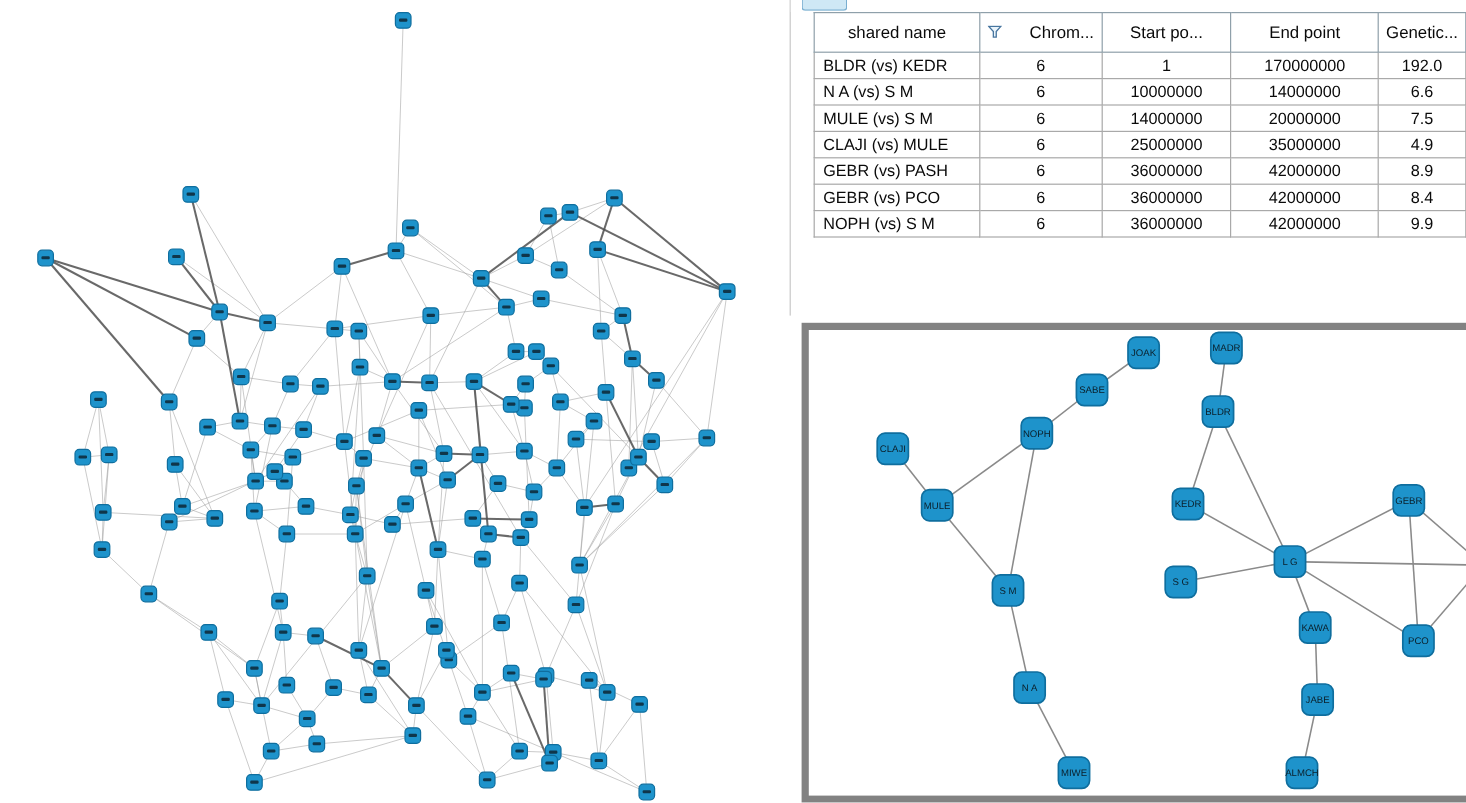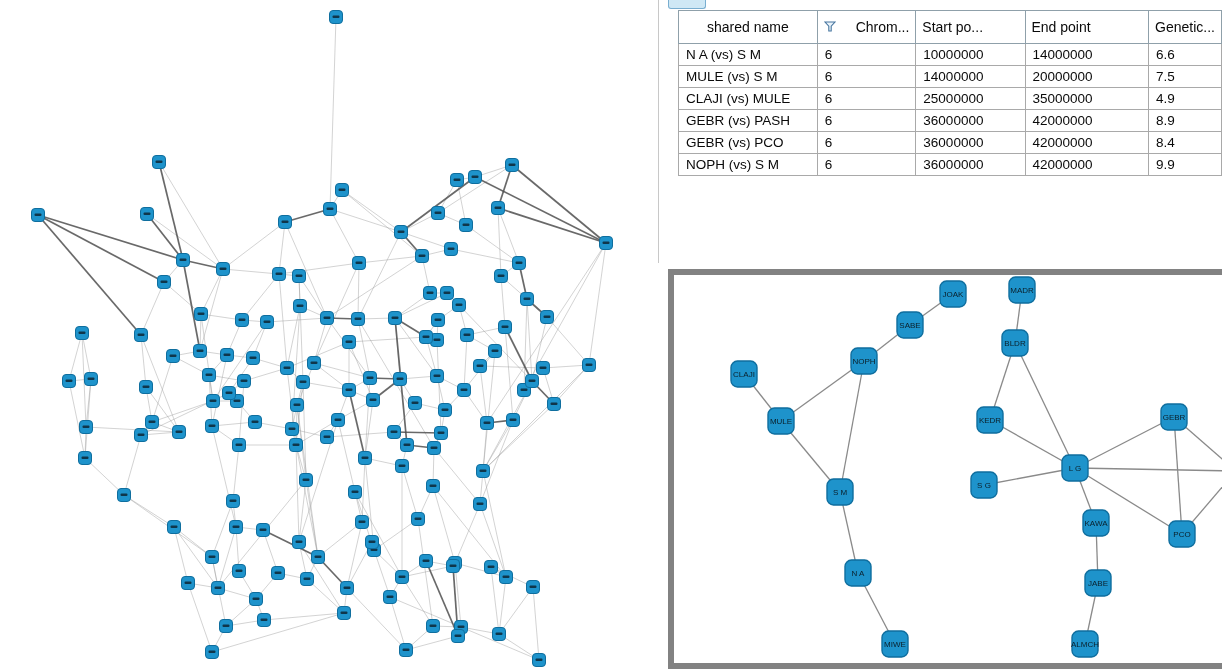--- a/index.html
+++ b/index.html
@@ -19,24 +19,24 @@
     position:absolute;left:678px;top:10px;border-collapse:collapse;table-layout:fixed;
     font-size:13.5px;color:#0a0a0a;background:#ffffff;border:1px solid #7c7c7c;
   }
   table.attr th{
     height:32px;font-weight:normal;font-size:14px;
     border:1px solid #8fa0aa;text-align:center;vertical-align:middle;padding:0 6px;white-space:nowrap;overflow:hidden;
   }
   table.attr td{
     height:21px;border:1px solid #a9a9a9;padding:0 7px;white-space:nowrap;overflow:hidden;vertical-align:middle;
   }
-  table.attr td.num,table.attr th.num{text-align:left;}
+  table.attr td.num,table.attr th.num{text-align:center;}
   table.attr td.c0{text-align:left;}
   .funnel{display:inline-block;vertical-align:-1px;margin-right:7px;}
-  .hdrflex{display:flex;align-items:center;justify-content:space-between;}
+  .hdrflex{display:flex;align-items:center;justify-content:flex-start;gap:16px;}
   
   .detail{
     position:absolute;left:668px;top:269px;width:554px;height:388px;
     border:6px solid #828282;background:#ffffff;padding-left:35px;
   }
   .detail svg{display:block;width:554px;height:388px;}
   text.nlabel{font-family:"Liberation Sans",sans-serif;fill:#0b1f2a;}
 </style>
 </head>
 <body>
@@ -660,20 +660,27 @@
         <th class="c3 num">
           <span>End point</span>
         </th>
         <th class="c4 num">
           <span>Genetic...</span>
         </th>
       </tr>
     </thead>
     <tbody>
         <tr>
+          <td class="c0">BLDR (vs) KEDR</td>
+          <td class="c1 num">6</td>
+          <td class="c2 num">1</td>
+          <td class="c3 num">170000000</td>
+          <td class="c4 num">192.0</td>
+        </tr>
+        <tr>
           <td class="c0">N A (vs) S M</td>
           <td class="c1 num">6</td>
           <td class="c2 num">10000000</td>
           <td class="c3 num">14000000</td>
           <td class="c4 num">6.6</td>
         </tr>
         <tr>
           <td class="c0">MULE (vs) S M</td>
           <td class="c1 num">6</td>
           <td class="c2 num">14000000</td>

